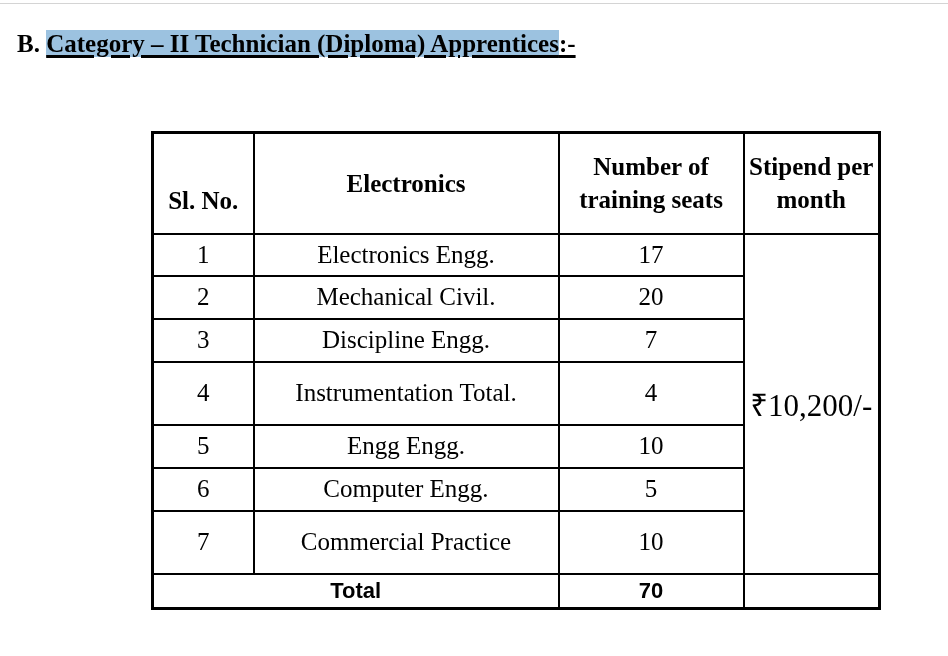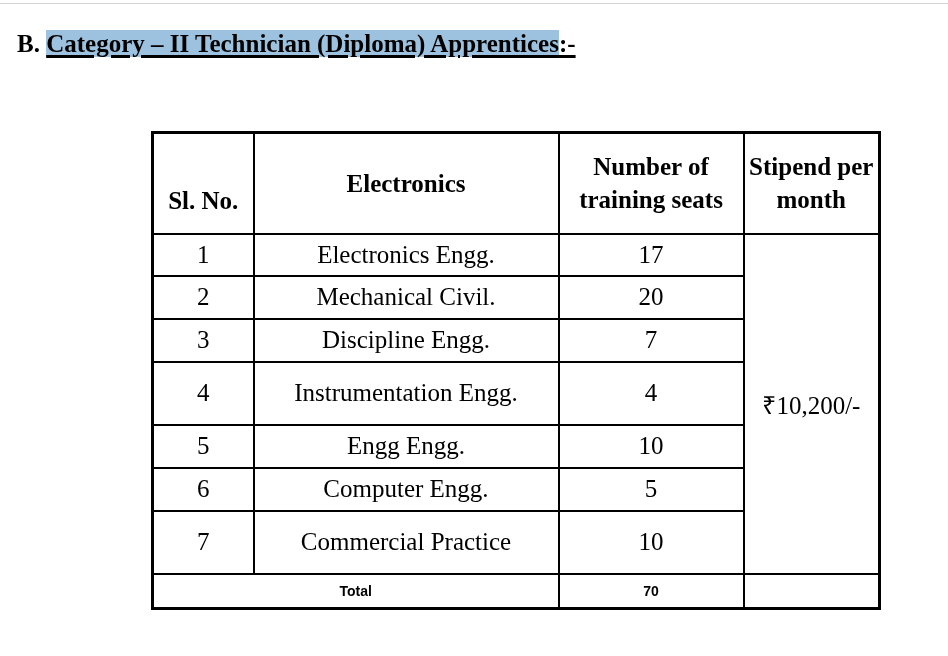--- a/index.html
+++ b/index.html
@@ -8,22 +8,22 @@
   .topline { position:absolute; left:0; top:3px; width:948px; height:1px; background:#d4d4d4; }
   .heading { position:absolute; left:17px; top:30px; font-size:25px; font-weight:bold; white-space:nowrap; }
   .heading .hl { background:#9cc2e0; text-decoration:underline; text-decoration-thickness:3px; text-underline-offset:3px; }
   .heading .tail { text-decoration:underline; text-decoration-thickness:3px; text-underline-offset:3px; }
   table { position:absolute; left:151px; top:131px; border-collapse:collapse; table-layout:fixed; }
   td, th { border:2px solid #000; text-align:center; vertical-align:middle; padding:0; }
   table { border:3px solid #000; }
   th { font-weight:bold; font-size:25px; line-height:33px; }
   td { font-size:25px; font-weight:normal; }
   .c1 { width:101px; } .c2 { width:305px; } .c3 { width:185px; } .c4 { width:136px; }
-  .total-label, .total-val { font-family:"Liberation Sans", sans-serif; font-weight:bold; font-size:14px;text-align:center; }
-  .stipend { font-size:25px; }
+  .total-label, .total-val { font-family:"Liberation Sans", sans-serif; font-weight:bold; font-size:22px;text-align:center; }
+  .stipend { font-size:31px; }
 </style>
 </head>
 <body>
 
 <div class="topline"></div>
 
 <div class="heading"><span>B. </span><span class="hl">Category – II Technician (Diploma) Apprentices</span><span class="tail">:-</span></div>
 
 <table>
   <colgroup>
@@ -50,21 +50,21 @@
     <td>Mechanical Civil.</td>
     <td>20</td>
   </tr>
   <tr style="height:43px;">
     <td>3</td>
     <td>Discipline Engg.</td>
     <td>7</td>
   </tr>
   <tr style="height:63px;">
     <td>4</td>
-    <td>Instrumentation Engg.</td>
+    <td>Instrumentation Total.</td>
     <td>4</td>
   </tr>
   <tr style="height:43px;">
     <td>5</td>
     <td>Engg Engg.</td>
     <td>10</td>
   </tr>
   <tr style="height:43px;">
     <td>6</td>
     <td>Computer Engg.</td>

